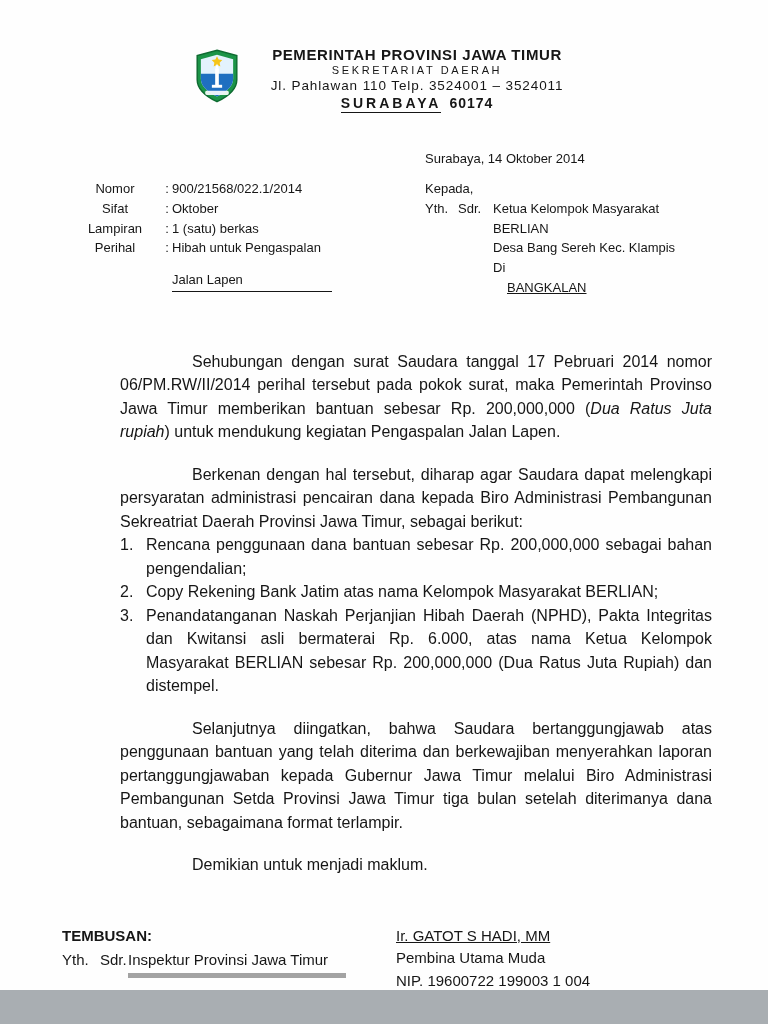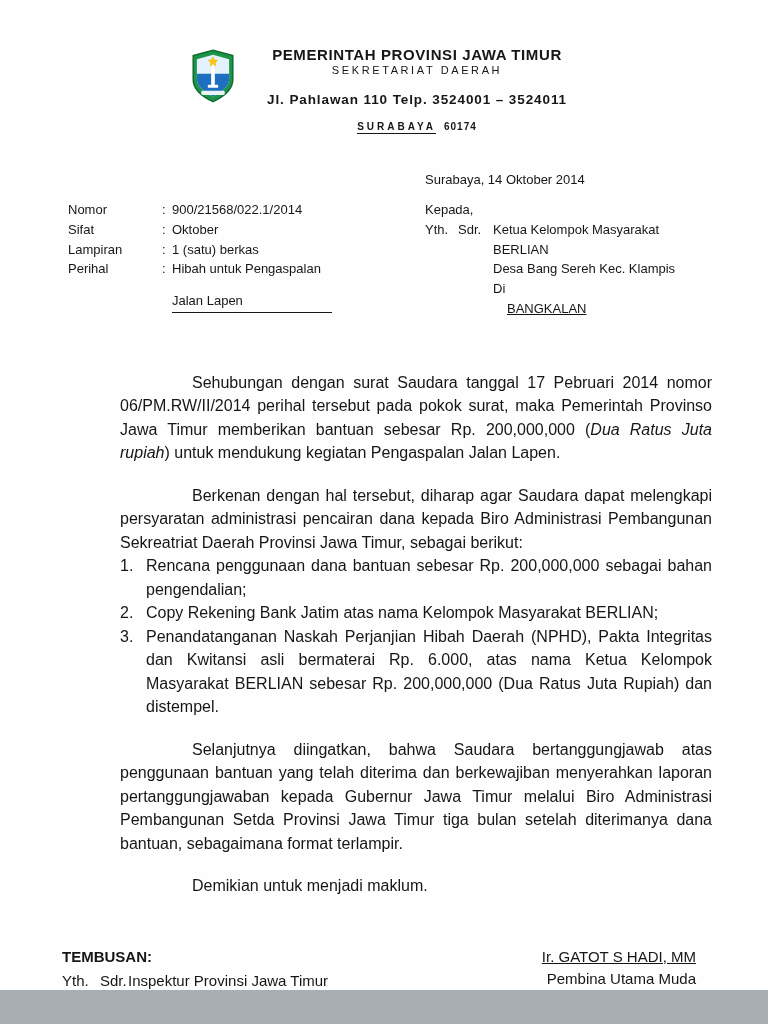--- a/index.html
+++ b/index.html
@@ -19,30 +19,30 @@
     overflow: hidden;
   }
 
   
   .letterhead { display: flex; justify-content: center; align-items: flex-start; gap: 32px; margin-left: -16px; }
   .logo-wrap { width: 44px; height: 56px; flex: 0 0 auto; margin-top: 2px; }
   .logo-wrap svg { width: 100%; height: 100%; }
   .head-text { text-align: center; }
   .org1 { font-size: 15px; font-weight: bold; letter-spacing: 0.6px; }
   .org2 { font-size: 11px; font-weight: normal; letter-spacing: 2.6px; margin-top: 1px; }
-  .addr { font-size: 13.5px; font-weight: bold; letter-spacing: 0.9px; margin-top: 16px; }
-  .cityline { font-size: 10px; font-weight: bold; margin-top: 14px; }
+  .addr { font-size: 13.5px; font-weight: normal; letter-spacing: 0.9px; margin-top: 2px; }
+  .cityline { font-size: 14px; font-weight: bold; margin-top: 2px; }
   .city { letter-spacing: 3px; border-bottom: 1.6px solid #161616; padding-bottom: 1px; }
   .postal { margin-left: 8px; letter-spacing: 1px; }
 
   
   .date-row { margin-top: 40px; margin-left: 363px; font-size: 13px; }
   .info-row { display: flex; margin-top: 13px; font-size: 13px; line-height: 1.52; }
   .meta { width: 363px; flex: 0 0 auto; padding-left: 6px; }
-  .meta-row { display: flex; }
+  .meta-row { display: flex; text-align: center; }
   .meta-label { width: 94px; flex: 0 0 auto; }
   .meta-sep { width: 10px; flex: 0 0 auto; }
   .perihal-cont { margin-left: 104px; display: inline-block; width: 160px; border-bottom: 1px solid #161616; padding-bottom: 1px; margin-top: 12px; }
   .recip-kepada { }
   .recip-row { display: flex; }
   .yth { width: 33px; flex: 0 0 auto; }
   .sdr { width: 35px; flex: 0 0 auto; }
   .recip-city { margin-left: 14px; text-decoration: underline; }
 
   
@@ -55,21 +55,21 @@
   .closing { text-indent: 72px; text-align: left; }
 
   
   .sig-top { margin: 21px 16px 0 auto; width: 300px; text-align: center; font-size: 13px; line-height: 1.52; }
   .sig-bottom { display: flex; justify-content: space-between; align-items: flex-start; margin-top: 48px; font-size: 15px; line-height: 1.5; }
   .tembusan-title { font-weight: bold; }
   .tembusan-row { display: flex; margin-top: 2px; }
   .temb-yth { width: 38px; flex: 0 0 auto; }
   .temb-sdr { width: 28px; flex: 0 0 auto; }
   .temb-item { border-bottom: 5px solid #a3a3a3; padding-right: 18px; padding-bottom: 1px; }
-  .sig-name-block { width: 300px; margin-right: 16px; text-align: right; }
+  .sig-name-block { width: 300px; margin-right: 16px; text-align: left; }
   .sig-name { text-decoration: underline; }
 
   .bottom-strip { width: 768px; height: 34px; background: #a9aeb2; }
 </style>
 </head>
 <body>
 
 <div class="page">
 
   <div class="letterhead">

